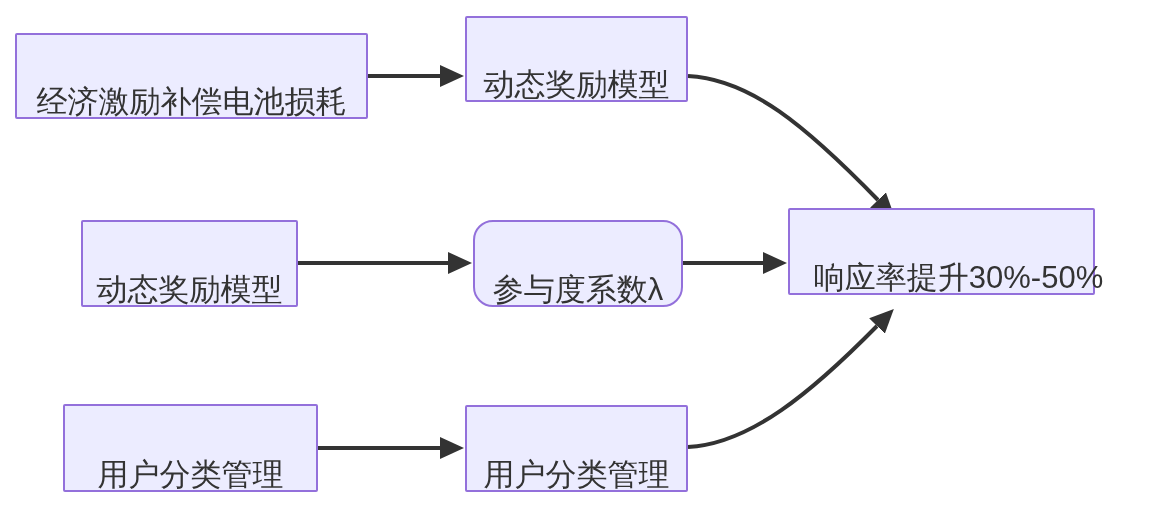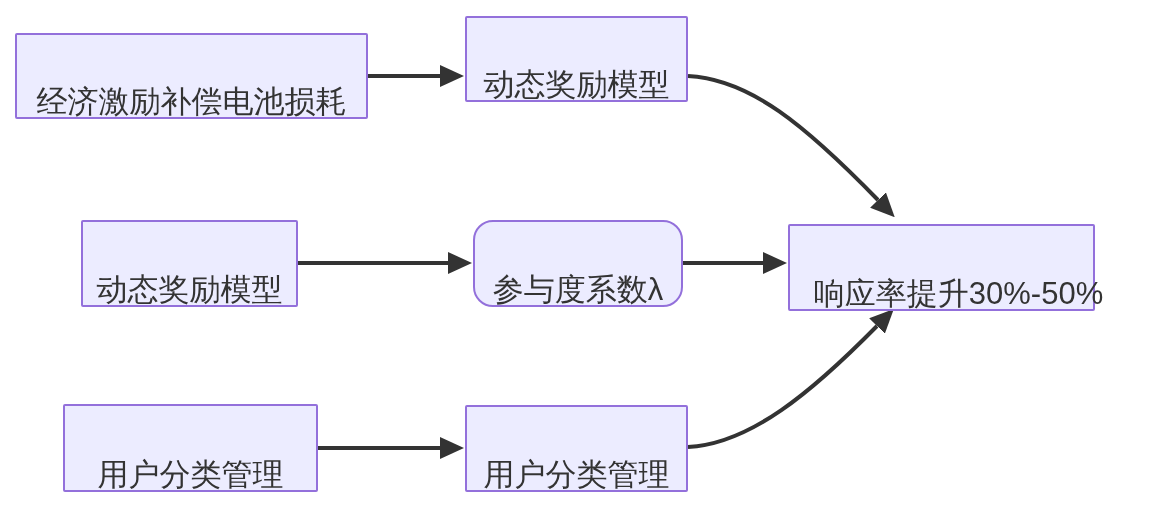--- a/index.html
+++ b/index.html
@@ -48,21 +48,21 @@
     color: var(--text, #333333);
     font-size: 31px;
     line-height: 1;
     white-space: nowrap;
     padding: 0 14px;
   }
   #node-a { left: 15px;  top: 33px;  width: 353px; height: 86px; }
   #node-b { left: 465px; top: 16px;  width: 223px; height: 86px; }
   #node-c { left: 81px;  top: 220px; width: 217px; height: 87px; }
   #node-d { left: 473px; top: 220px; width: 210px; height: 87px; border-radius: 20px; }
-  #node-e { left: 788px; top: 224px; width: 307px; height: 87px; padding-left: 48px; }
+  #node-e { left: 788px; top: 208px; width: 307px; height: 87px; padding-left: 48px; }
   #node-f { left: 63px;  top: 404px; width: 255px; height: 88px; }
   #node-g { left: 465px; top: 405px; width: 223px; height: 87px; }
 </style>
 </head>
 <body>
 
 <div class="canvas">
 
   <svg class="edges" viewBox="0 0 1162 528" xmlns="http://www.w3.org/2000/svg">
     <defs>

